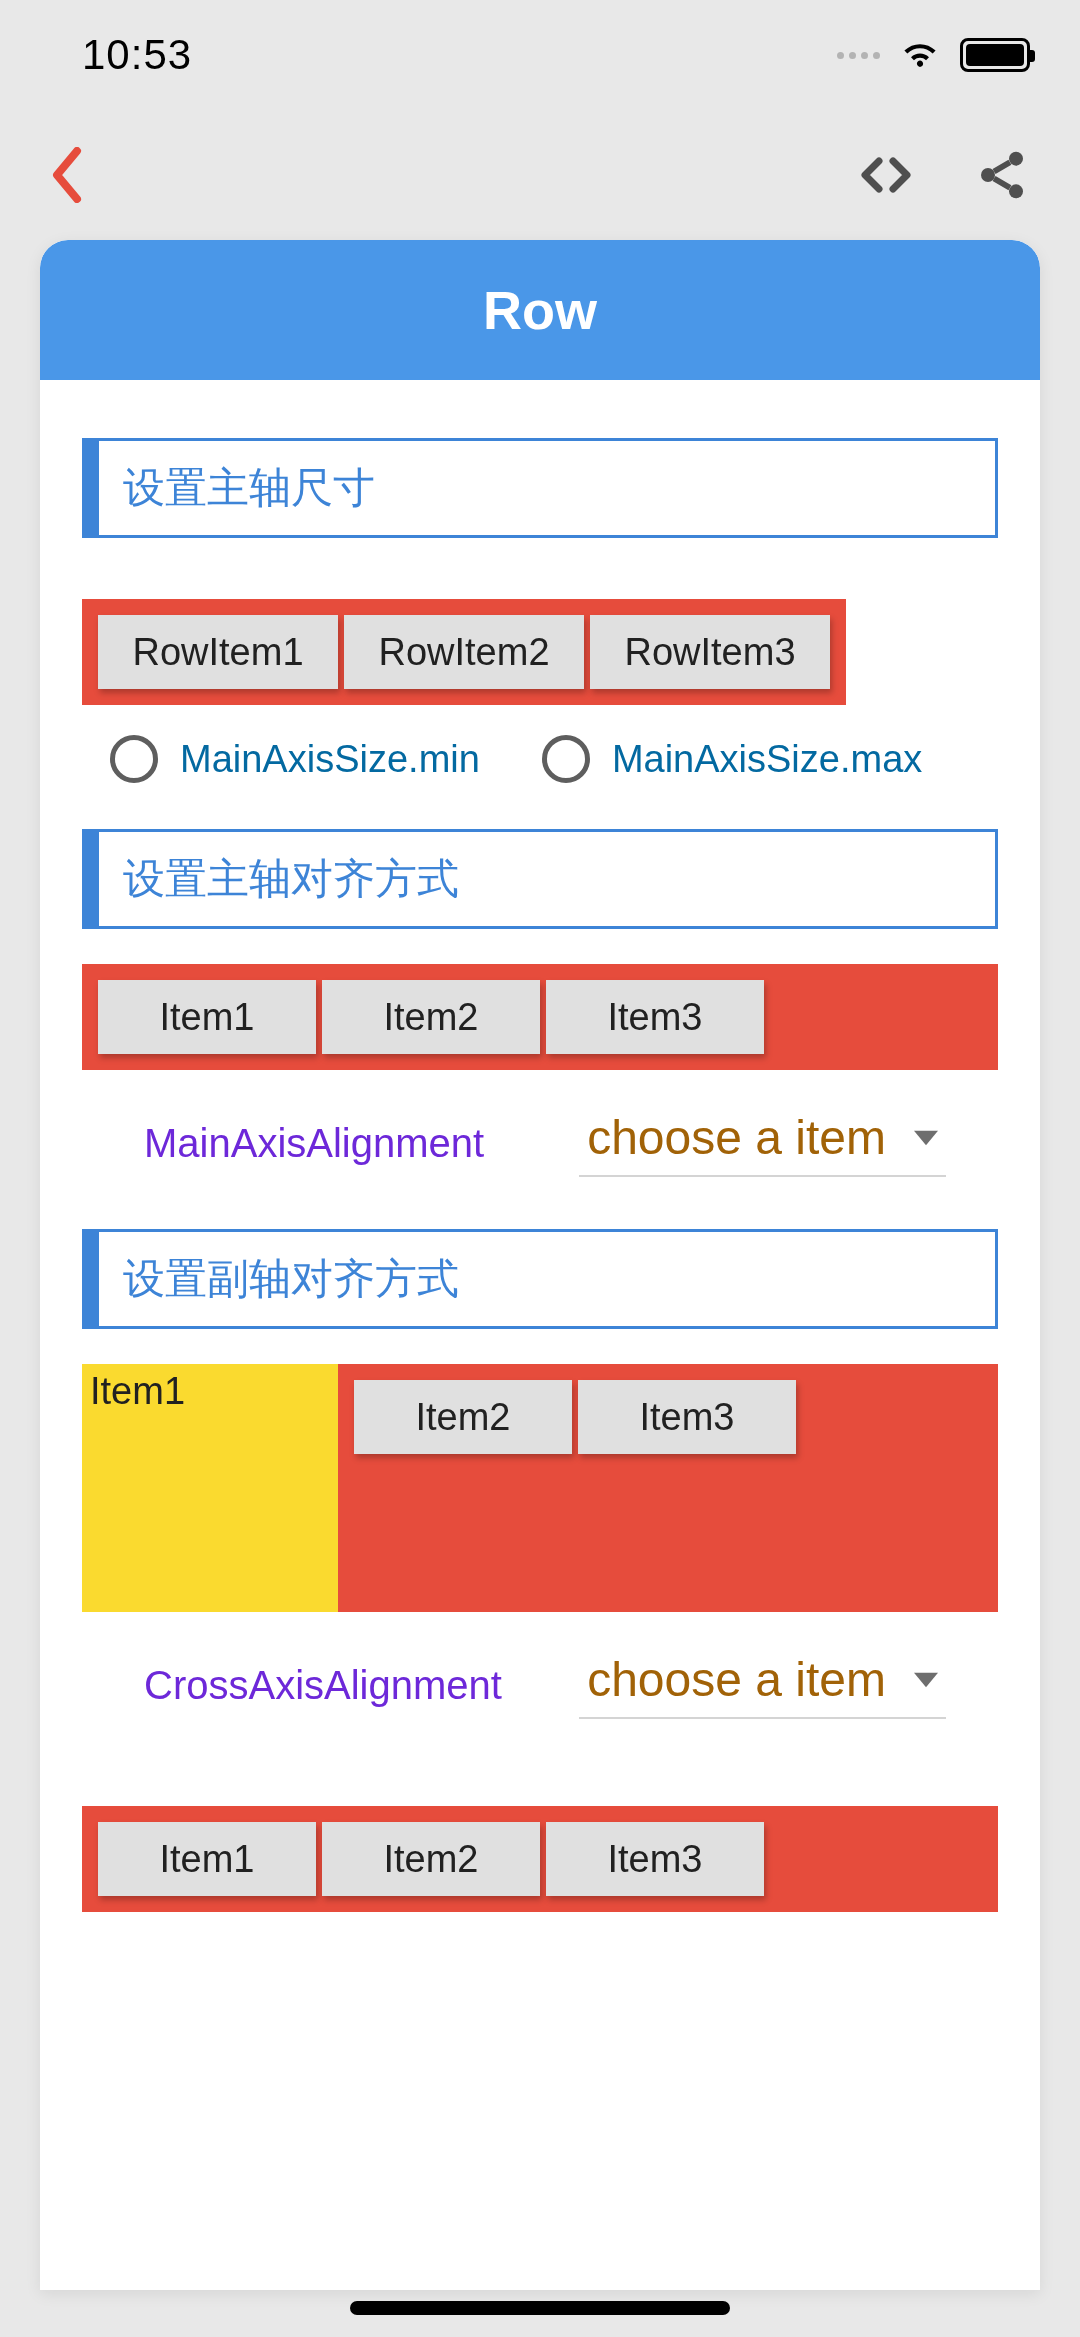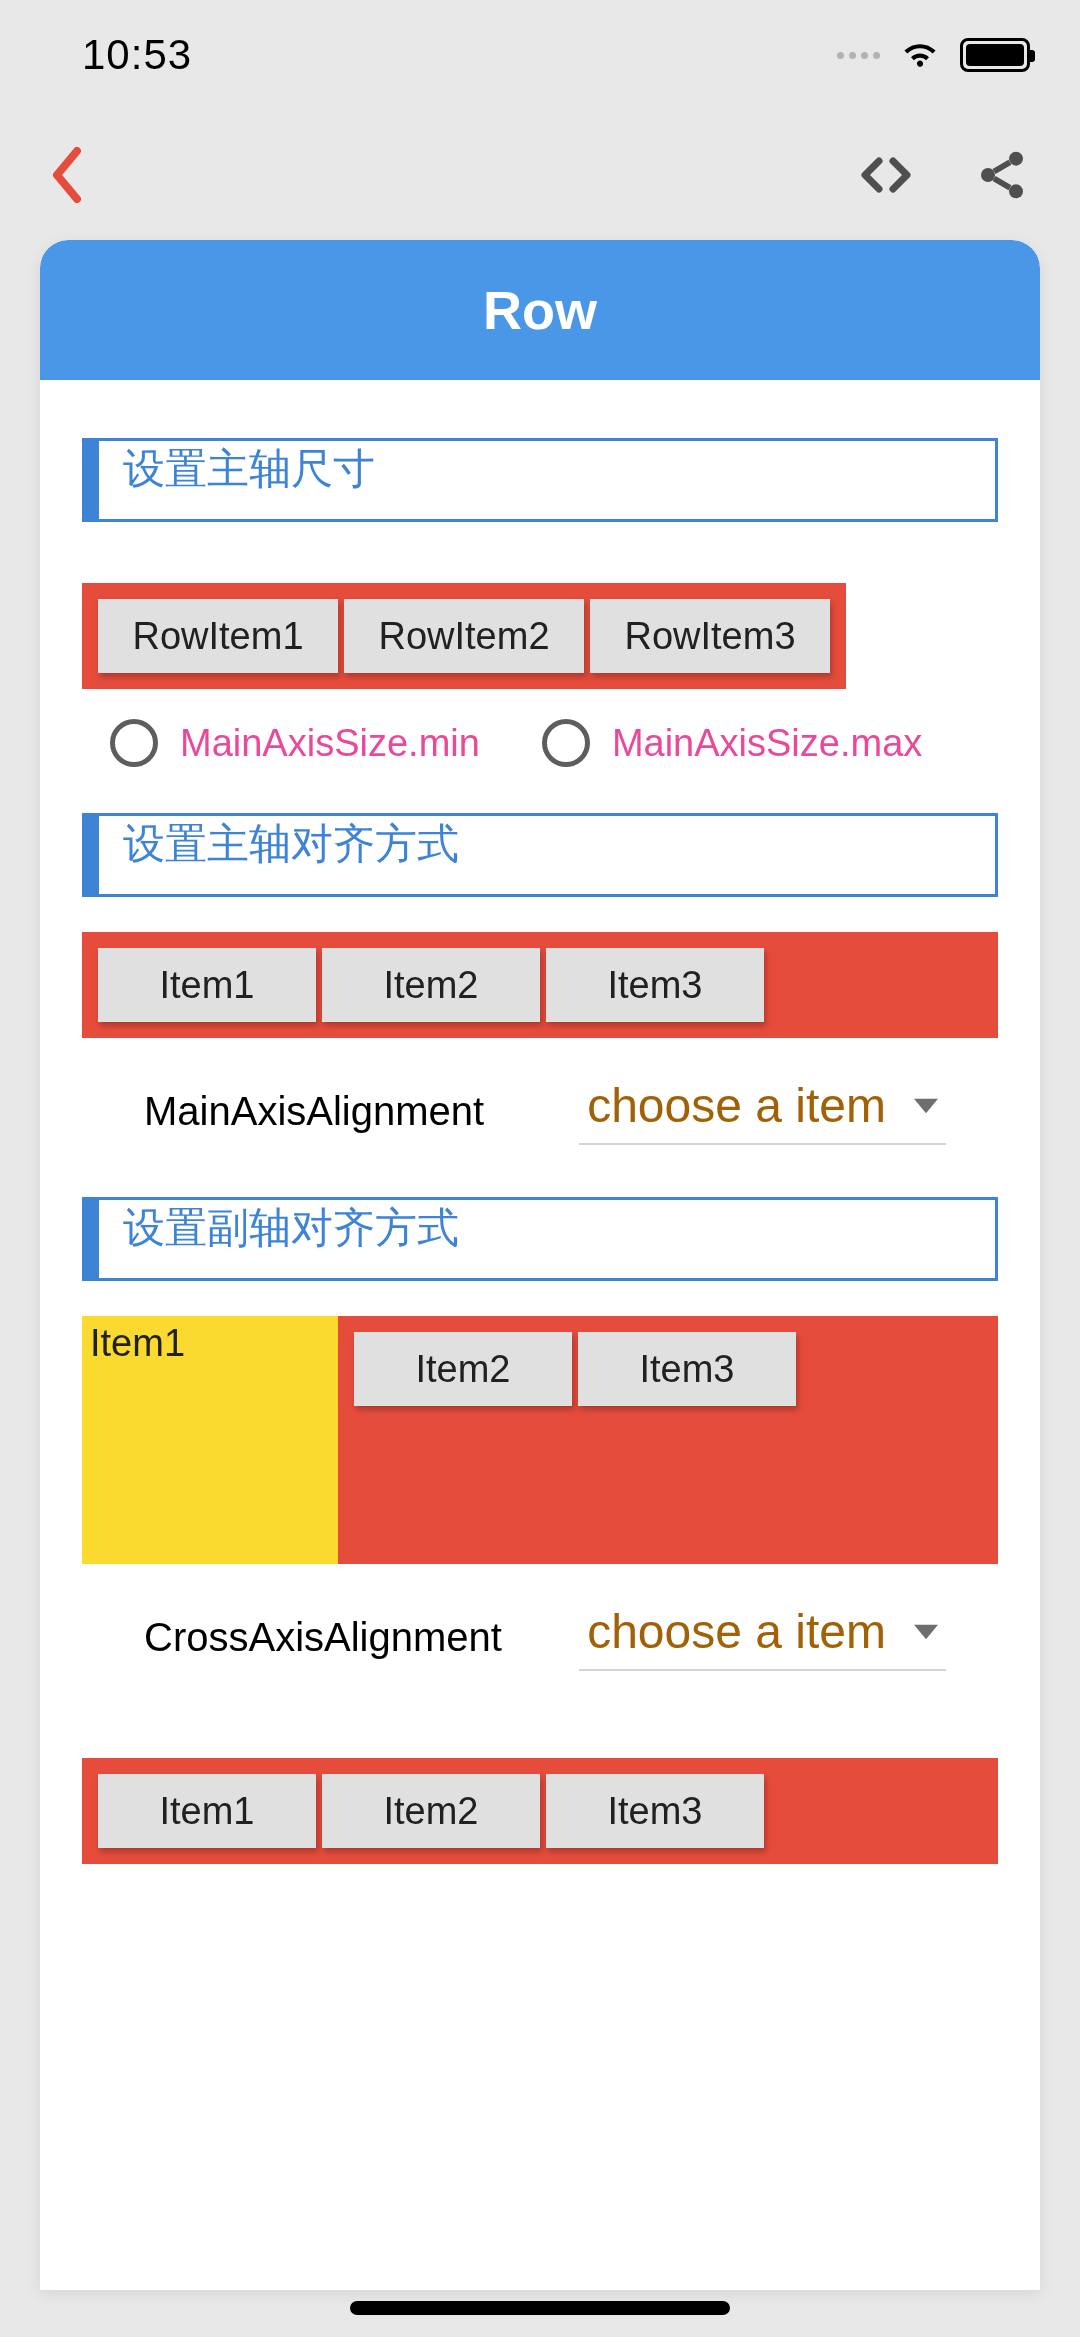--- a/index.html
+++ b/index.html
@@ -24,42 +24,42 @@
   .share-icon svg { width: 56px; height: 56px; display:block; }
 
   
   .card { margin: 0 40px; background:#fff; border-radius: 28px 28px 0 0; box-shadow: 0 4px 16px rgba(0,0,0,0.08); overflow:hidden; height: 2050px; }
   .card-header { height: 140px; background:#4A97E8; display:flex; align-items:center; justify-content:center; border-radius: 28px 28px 0 0; }
   .card-title { color:#fff; font-size: 54px; font-weight: 600; }
 
   .card-body { padding: 58px 42px 0 42px; }
 
   
-  .section-title { border: 3px solid #3D84D7; height: 84px; display:flex; align-items:flex-start; position:relative; margin-bottom: 26px; }
+  .section-title { border: 3px solid #3D84D7; height: 100px; display:flex; align-items:center; position:relative; margin-bottom: 26px; }
   .section-title::before { content:""; position:absolute; left:0; top:0; bottom:0; width:14px; background:#3D84D7; }
   .section-title span { color:#3D84D7; font-size:42px; font-weight:500; margin-left: 38px; }
 
   
   .demo-box { background:#E64C3C; display:flex;margin-top:35px; }
   .chip { background:#E0E0E0; height:74px; display:flex; align-items:center; justify-content:center; font-size:38px; color:#212121; box-shadow: 2px 4px 6px rgba(0,0,0,0.25); margin-right:6px; }
 
   
   .demo1-wrap { display:flex; }
   .demo1 { padding: 16px 0 16px 16px; width: 764px; }
   .demo1 .chip { width: 240px; }
   .radio-row { display:flex; align-items:center; gap: 28px; padding: 30px 28px 46px 28px; }
   .radio { width:48px; height:48px; border:5px solid #5E5E5E; border-radius:50%; flex:0 0 auto; }
-  .radio-label { font-size:38px; color:#ec4899; }
+  .radio-label { font-size:38px; color:#0369a1; }
   .radio-group { display:flex; align-items:center; gap: 22px; margin-right: 34px; }
 
   
   .demo2 { width: 100%; padding: 16px 0 16px 16px; }
   .demo2 .chip { width: 218px; }
   .control-row { display:flex; align-items:center; justify-content:space-between; padding: 40px 52px 52px 62px; }
-  .control-label { font-size:40px; color:#000000; }
+  .control-label { font-size:40px; color:#6d28d9; }
   .dropdown { display:flex; align-items:center; gap:28px; color:#a16207; font-size:48px; border-bottom:2px solid #D4D4D4; padding: 0 8px 10px 8px; }
   .dropdown svg { width:24px; height:24px; }
 
   
   .demo3 { width:100%; height:248px; align-items:flex-start; }
   .yellow-block { background:#FADA2F; width:256px; height:100%; padding: 6px 0 0 8px; font-size:38px; color:#212121; }
   .demo3-chips { display:flex; padding: 16px 0 0 16px; }
   .demo3-chips .chip { width:218px; }
 
   

